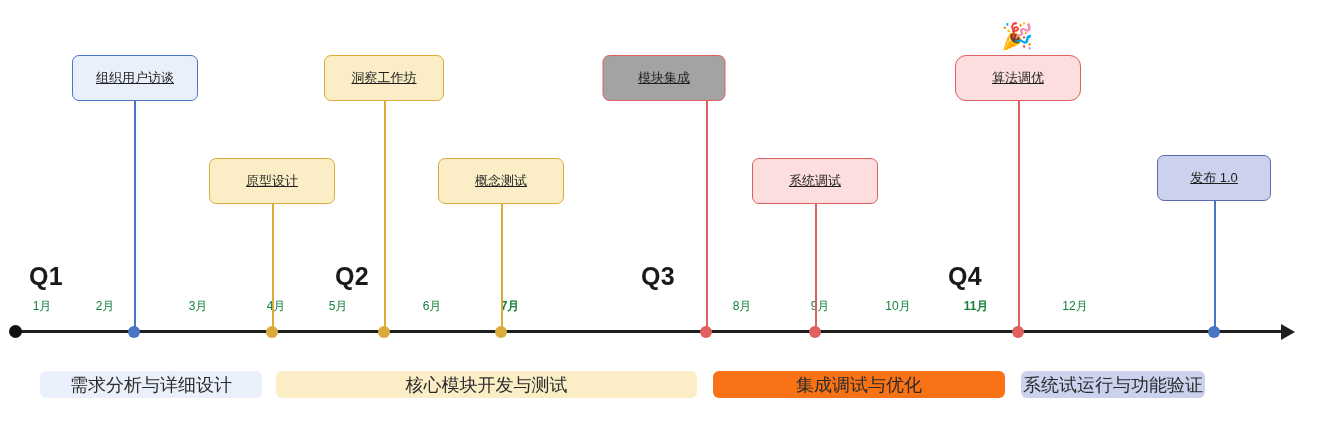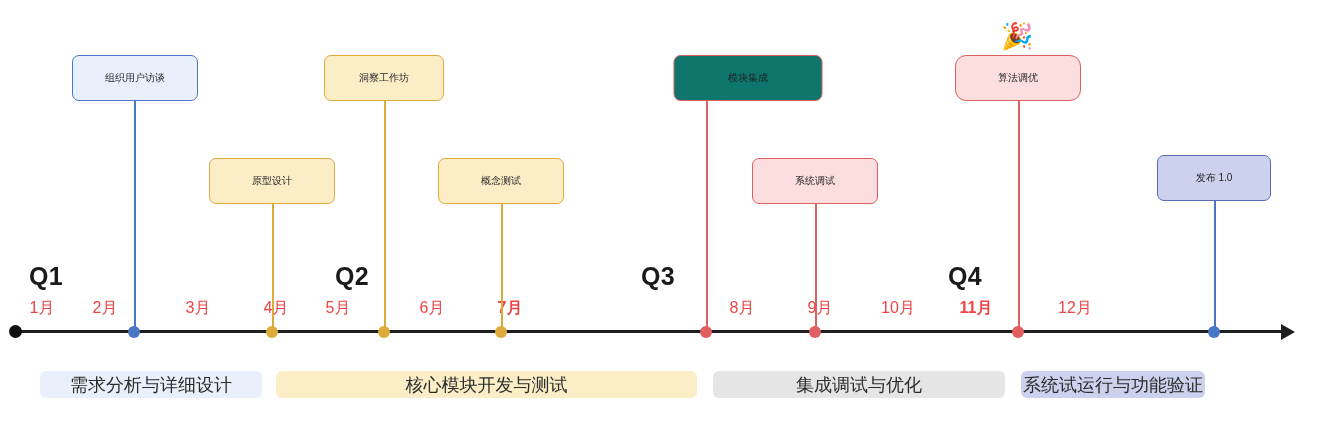--- a/index.html
+++ b/index.html
@@ -28,36 +28,37 @@
 
   
   .quarter-label{
     position:absolute;top:262px;
     font-size:25px;font-weight:bold;color:#1a1a1a;
     transform:translateX(-50%);white-space:nowrap;
     letter-spacing:.3px;
   }
   .month-label{
     position:absolute;top:298px;
-    font-size:16px;color:#ef4444;
+    font-size:12px;color:#15803d;
     transform:translateX(-50%);white-space:nowrap;
   }
 
   
   .stem{position:absolute;width:2px;}
   .dot{
     position:absolute;width:12px;height:12px;border-radius:50%;
     transform:translateX(-50%);top:326px;
   }
   .msbox{
     position:absolute;box-sizing:border-box;
     height:46px;border-width:1.5px;border-style:solid;border-radius:7px;
     display:flex;align-items:center;justify-content:center;
-    font-size:10px;color:#1f1f1f;white-space:nowrap;
+    font-size:13px;color:#1f1f1f;white-space:nowrap;
     transform:translateX(-50%);
+    text-decoration:underline;
   }
   .emoji-badge{
     position:absolute;font-size:26px;line-height:1;
     transform:translateX(-50%);
     text-shadow:0 0 0 rgba(0,0,0,0);
   }
 
   
   .phase-bar{
     position:absolute;box-sizing:border-box;
@@ -103,32 +104,32 @@
       <div class="dot" style="left: 272px; background: rgb(219, 171, 60);"></div>
       <div class="msbox" style="left: 272px; top: 158px; width: 126px; background: rgb(251, 238, 199); border-color: rgb(219, 171, 60);">原型设计</div>
       <div class="stem" style="left: 384px; top: 101px; height: 230px; background: rgb(219, 171, 60);"></div>
       <div class="dot" style="left: 384px; background: rgb(219, 171, 60);"></div>
       <div class="msbox" style="left: 384px; top: 55px; width: 120px; background: rgb(251, 238, 199); border-color: rgb(219, 171, 60);">洞察工作坊</div>
       <div class="stem" style="left: 501px; top: 204px; height: 127px; background: rgb(219, 171, 60);"></div>
       <div class="dot" style="left: 501px; background: rgb(219, 171, 60);"></div>
       <div class="msbox" style="left: 501px; top: 158px; width: 126px; background: rgb(251, 238, 199); border-color: rgb(219, 171, 60);">概念测试</div>
       <div class="stem" style="left: 706px; top: 101px; height: 230px; background: rgb(224, 96, 95);"></div>
       <div class="dot" style="left: 706px; background: rgb(224, 96, 95);"></div>
-      <div class="msbox" style="left: 748px; top: 55px; width: 149px; background: #0f766e; border-color: rgb(221, 95, 94);">模块集成</div>
+      <div class="msbox" style="left: 664px; top: 55px; width: 123px; background: #a3a3a3; border-color: rgb(221, 95, 94);">模块集成</div>
       <div class="stem" style="left: 815px; top: 204px; height: 127px; background: rgb(224, 96, 95);"></div>
       <div class="dot" style="left: 815px; background: rgb(224, 96, 95);"></div>
       <div class="msbox" style="left: 815px; top: 158px; width: 126px; background: rgb(251, 222, 221); border-color: rgb(221, 95, 94);">系统调试</div>
       <div class="stem" style="left: 1018px; top: 101px; height: 230px; background: rgb(224, 96, 95);"></div>
       <div class="dot" style="left: 1018px; background: rgb(224, 96, 95);"></div>
       <div class="msbox" style="left: 1018px; top: 55px; width: 126px; background: rgb(251, 222, 221); border-color: rgb(221, 95, 94); border-radius: 11px;">算法调优</div>
       <div class="emoji-badge" style="left: 1018px; top: 23px;">🎉</div>
       <div class="stem" style="left: 1214px; top: 201px; height: 130px; background: rgb(74, 119, 196);"></div>
       <div class="dot" style="left: 1214px; background: rgb(74, 119, 196);"></div>
       <div class="msbox" style="left: 1214px; top: 155px; width: 114px; background: rgb(204, 210, 237); border-color: rgb(90, 107, 181);">发布 1.0</div>
     </div>
   <div id="phases-layer">
       <div class="phase-bar" style="left: 40px; width: 222px; background: rgb(234, 240, 251);">需求分析与详细设计</div>
       <div class="phase-bar" style="left: 276px; width: 421px; background: rgb(251, 238, 199);">核心模块开发与测试</div>
-      <div class="phase-bar" style="left: 713px; width: 292px; background: #e5e5e5;">集成调试与优化</div>
+      <div class="phase-bar" style="left: 713px; width: 292px; background: #f97316;">集成调试与优化</div>
       <div class="phase-bar" style="left: 1021px; width: 184px; background: rgb(204, 210, 237);">系统试运行与功能验证</div>
     </div>
 
 </div>
 
 </body></html>

